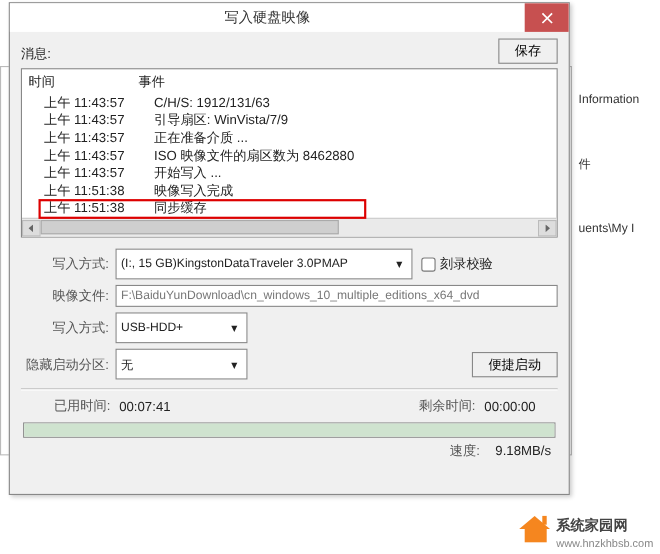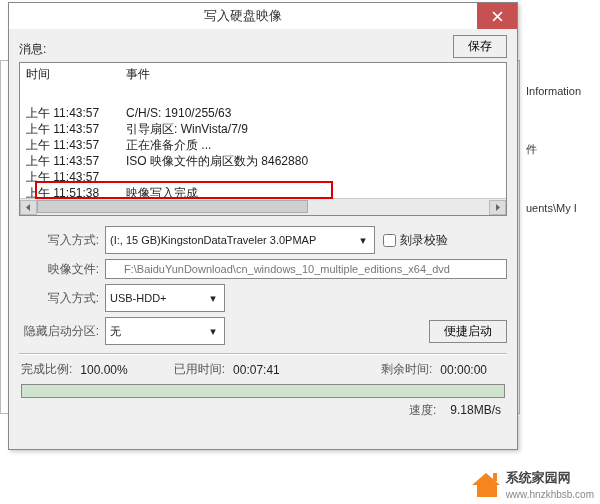--- a/index.html
+++ b/index.html
@@ -21,58 +21,58 @@
 
   .row-msg { display:flex; align-items:flex-end; margin: 2px 0 4px; }
   .row-msg .lbl { width: 44px; }
   .row-msg .spacer { flex:1; }
   .btn { background:#f0f0f0; border:1px solid #888; padding:2px 14px; font-size:12px; cursor:pointer; }
   .btn.disabled { color:#9a9a9a; border-color:#b5b5b5; }
 
   .log-frame { border:1px solid #888; background:#fff; height:154px; display:flex; flex-direction:column; }
   .log-head { display:flex; padding:3px 6px 2px; font-size:12px;}
   .log-head .c-time { width:100px; }
-  .log-body { flex:1; overflow:hidden; padding: 0 6px; margin-top: 20px;}
+  .log-body { flex:1; overflow:hidden; padding: 0 20px;}
   .log-line { display:flex; font-size:12px; line-height:16px; }
   .log-line .c-time { width:100px; white-space:pre; }
   .log-line .c-evt  { flex:1; }
   .hl-box { position:absolute; border:2px solid #d00; left:26px; top:178px; width:298px; height:18px; pointer-events:none;}
 
   .hscroll { height:17px; border-top:1px solid #ccc; background:#eaeaea; display:flex; align-items:center;}
   .hscroll .arrow { width:17px; height:15px; background:#ddd; border:1px solid #bbb; display:flex;align-items:center;justify-content:center;}
   .hscroll .track { flex:1; height:15px; background:#eaeaea; position:relative;}
   .hscroll .thumb { position:absolute; left:0; top:0; height:13px; width:60%; background:#cfcfcf; border:1px solid #aaa;}
 
   .form { margin-top:10px; font-size:12px;}
   .frow { display:flex; align-items:center; margin:5px 0; }
   .frow .flabel { width:86px; text-align:right; padding-right:6px; color:#555;}
   .select { flex:0 0 270px; height:28px; border:1px solid #888; background:#fff; display:flex; align-items:center; padding:0 4px; font-size:11px; position:relative;}
   .select.small{ flex:0 0 120px;}
   .select .sval{ flex:1; overflow:hidden; white-space:nowrap;}
   .select .sarrow{ width:14px; text-align:center; }
-  .txtfield { flex:1; height:20px; border:1px solid #888; background:#fff; padding:0 18px; font-size:11px; color:#777; display:flex; align-items:center; overflow:hidden; white-space:nowrap;}
+  .txtfield { flex:1; height:20px; border:1px solid #888; background:#fff; padding:0 4px; font-size:11px; color:#777; display:flex; align-items:center; overflow:hidden; white-space:nowrap;}
   .chk { display:flex; align-items:center; margin-left:8px; }
   .chk input{ margin:0 4px 0 0;}
   .rbtn { margin-left:10px; }
 
   .sep { border-top:1px solid #bbb; margin:8px 0 6px; border-bottom:1px solid #fff;}
 
   .stats { display:flex; font-size:12px; padding:0 2px;}
   .stats .pair{ display:flex; align-items:center; margin-right:18px;}
   .stats .pair .k{ margin-right:8px; color:#555;}
   .progress { height:14px; border:1px solid #888; background:#fff; margin:6px 2px 4px; position:relative;}
   .progress .fill{ position:absolute; left:0; top:0; bottom:0; width:100%; background:#cfe3cf;}
   .speed-row { text-align:right; font-size:12px; padding-right:6px; margin-bottom:6px;}
   .speed-row .k{ margin-right:14px; color:#555;}
 
   .btn-row { display:flex; justify-content:center; gap:16px; margin-top:4px;}
   .btn-row .btn{ padding:3px 16px;}
 
   
-  .wm { position:absolute; right:6px; bottom:4px; display:flex; align-items:center; gap:6px; }
+  .wm { position:absolute; right:6px; bottom:4px; display:flex; gap:6px; }
   .wm .house{ width:28px; height:24px; position:relative;}
   .wm .house .roof{ position:absolute; left:0; top:0; width:0;height:0;border-left:14px solid transparent;border-right:14px solid transparent;border-bottom:12px solid #f5861f;}
   .wm .house .chimney{position:absolute;right:3px;top:0;width:4px;height:8px;background:#f5861f;}
   .wm .house .body{position:absolute;left:5px;top:11px;width:18px;height:13px;background:#f5861f;}
   .wm .txts{ text-align:left;}
   .wm .t1{ font-size:13px; font-weight:bold; color:#444;}
   .wm .t2{ font-size:10px; color:#888; margin-top:2px;}
 </style>
 </head>
 <body>
@@ -102,36 +102,37 @@
     </div>
 
     <div class="log-frame">
       <div class="log-head">
         <div class="c-time">时间</div>
         <div class="c-evt">事件</div>
       </div>
       <div class="log-body" id="logbody">
           <div class="log-line">
             <span class="c-time">上午 11:43:57</span>
-            <span class="c-evt">C/H/S: 1910/255/63</span>
+            <span class="c-evt">C/H/S: 1912/131/63</span>
           </div>
           <div class="log-line">
             <span class="c-time">上午 11:43:57</span>
             <span class="c-evt">引导扇区: WinVista/7/9</span>
           </div>
           <div class="log-line">
             <span class="c-time">上午 11:43:57</span>
             <span class="c-evt">正在准备介质 ...</span>
           </div>
           <div class="log-line">
             <span class="c-time">上午 11:43:57</span>
             <span class="c-evt">ISO 映像文件的扇区数为 8462880</span>
           </div>
           <div class="log-line">
             <span class="c-time">上午 11:43:57</span>
+            <span class="c-evt">开始写入 ...</span>
           </div>
           <div class="log-line">
             <span class="c-time">上午 11:51:38</span>
             <span class="c-evt">映像写入完成</span>
           </div>
           <div class="log-line">
             <span class="c-time">上午 11:51:38</span>
             <span class="c-evt">同步缓存</span>
           </div>
           <div class="log-line">
@@ -191,24 +192,20 @@
           <span class="sval">无</span>
           <span class="sarrow">▾</span>
         </div>
         <span style="flex:1"></span>
         <button class="btn rbtn">便捷启动</button>
       </div>
 
       <div class="sep"></div>
 
       <div class="stats">
-        <div class="pair">
-            <span class="k">完成比例:</span>
-            <span>100.00%</span>
-          </div>
         <div class="pair" style="margin-left:28px;">
             <span class="k">已用时间:</span>
             <span>00:07:41</span>
           </div>
         <div class="pair" style="margin-left:auto;">
             <span class="k">剩余时间:</span>
             <span>00:00:00</span>
           </div>
       </div>
 

